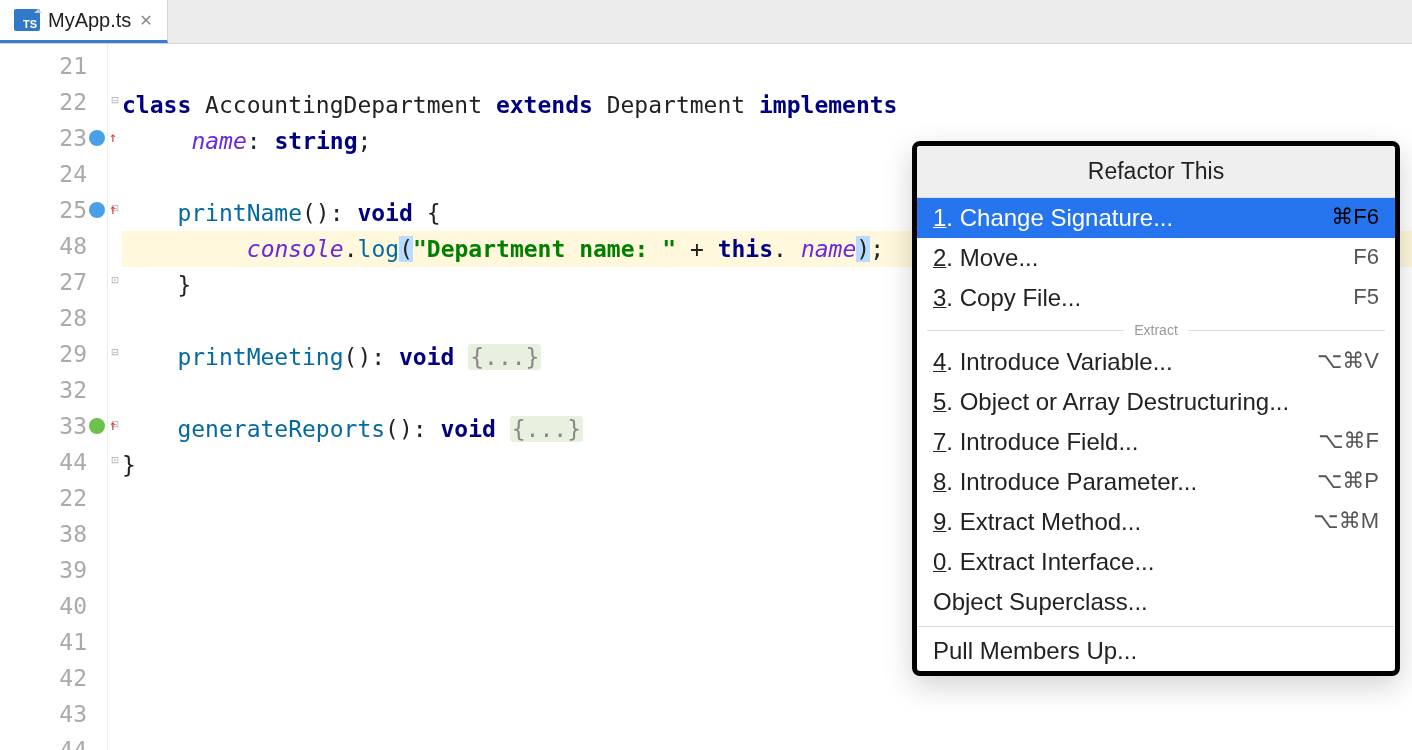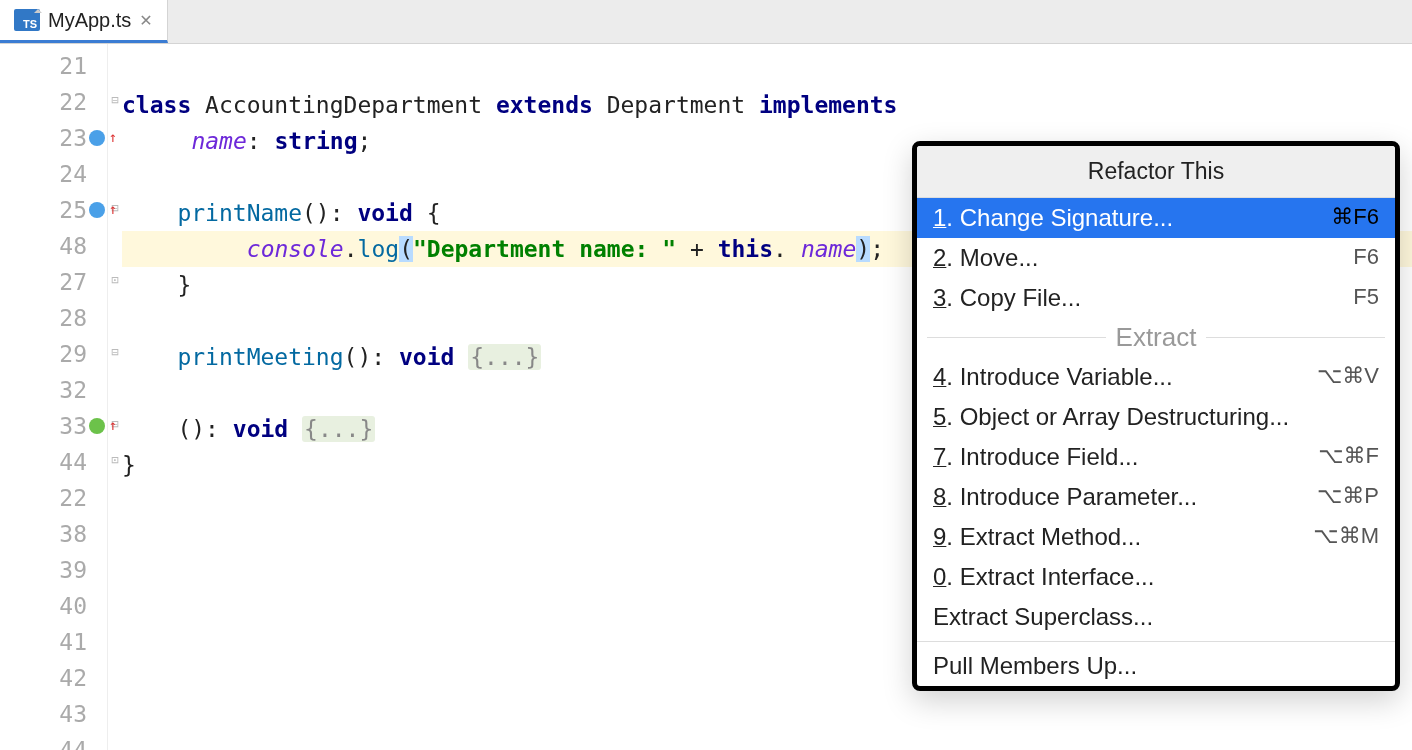--- a/index.html
+++ b/index.html
@@ -34,21 +34,21 @@
 .selparen { background: #b8dbff; }
 .folded { background: #e8f0e0; color: #888; border-radius: 3px; padding: 0 2px; }
 
 .popup { position: absolute; top: 72px; left: 912px; width: 488px; background: #fff; border: 5px solid #000000; border-radius: 8px; box-shadow: 0 10px 30px rgba(0,0,0,.18); overflow: hidden; font-family: -apple-system, BlinkMacSystemFont, sans-serif; margin-top: 25px; }
 .popup-title { background: #efefef; border-bottom: 1px solid #ddd; text-align: center; padding: 12px 0; font-size: 23px; color: #222; }
 .popup-item { display: flex; align-items: flex-start; justify-content: space-between; padding: 6px 16px; font-size: 24px; color: #222; }
 .popup-item.sel { background: #2675ef; color: #fff; }
 .popup-item .sc { font-size: 22px; color: #555; }
 .popup-item.sel .sc { color: #000000; }
 .popup-sep { height: 1px; background: #ddd; margin: 4px 0; }
-.popup-header { display: flex; align-items: center; font-size: 26px; color: #999; margin: 4px 0; }
+.popup-header { display: flex; align-items: center; font-size: 14px; color: #999; margin: 4px 0; }
 .popup-header::before, .popup-header::after { content: ""; flex: 1; height: 1px; background: #ddd; margin: 0 10px; }
 .under { text-decoration: underline; text-decoration-thickness: 1px; }
 </style>
 </head>
 <body>
 
 <div class="tabbar">
   <div class="tab">
     <span class="ts-badge">TS</span>
     <span>MyApp.ts</span>
@@ -105,21 +105,21 @@
     <div class="line"></div>
     <div class="line"><span class="kw">class</span><span class="ident"> AccountingDepartment </span><span class="kw">extends</span><span class="ident"> Department </span><span class="kw">implements</span></div>
     <div class="line"><span>    </span><span class="obj">name</span><span class="pun">: </span><span class="kw">string</span><span class="pun">;</span></div>
     <div class="line"></div>
     <div class="line"><span>    </span><span class="call">printName</span><span class="pun">(): </span><span class="kw">void</span><span class="pun"> {</span></div>
     <div class="line hl"><span>        </span><span class="obj">console</span><span class="pun">.</span><span class="call">log</span><span class="pun selparen">(</span><span class="str">"Department name: "</span><span class="pun"> + </span><span class="kw">this</span><span class="pun">.</span><span class="obj">name</span><span class="pun selparen">)</span><span class="pun">;</span></div>
     <div class="line"><span>    </span><span class="pun">}</span></div>
     <div class="line"></div>
     <div class="line"><span>    </span><span class="call">printMeeting</span><span class="pun">(): </span><span class="kw">void</span><span> </span><span class="folded">{...}</span></div>
     <div class="line"></div>
-    <div class="line"><span>    </span><span class="pun">(): </span><span class="kw">void</span><span> </span><span class="folded">{...}</span></div>
+    <div class="line"><span>    </span><span class="call">generateReports</span><span class="pun">(): </span><span class="kw">void</span><span> </span><span class="folded">{...}</span></div>
     <div class="line"><span class="pun">}</span></div>
     <div class="line"></div>
     <div class="line"></div>
     <div class="line"></div>
     <div class="line"></div>
     <div class="line"></div>
     <div class="line"></div>
     <div class="line"></div>
     <div class="line"></div>
   </div>
@@ -160,21 +160,21 @@
           <span class="sc">⌥⌘P</span>
         </div>
         <div class="popup-item">
           <span><span class="under">9</span>. Extract Method...</span>
           <span class="sc">⌥⌘M</span>
         </div>
         <div class="popup-item">
           <span><span class="under">0</span>. Extract Interface...</span>
         </div>
         <div class="popup-item">
-          <span>Extract Superclass...</span>
+          <span>Object Superclass...</span>
         </div>
       </div>
     <div class="popup-sep"></div>
     <div id="popup-bottom">
         <div class="popup-item">
           <span>Pull Members Up...</span>
         </div>
       </div>
   </div>
 </div>

